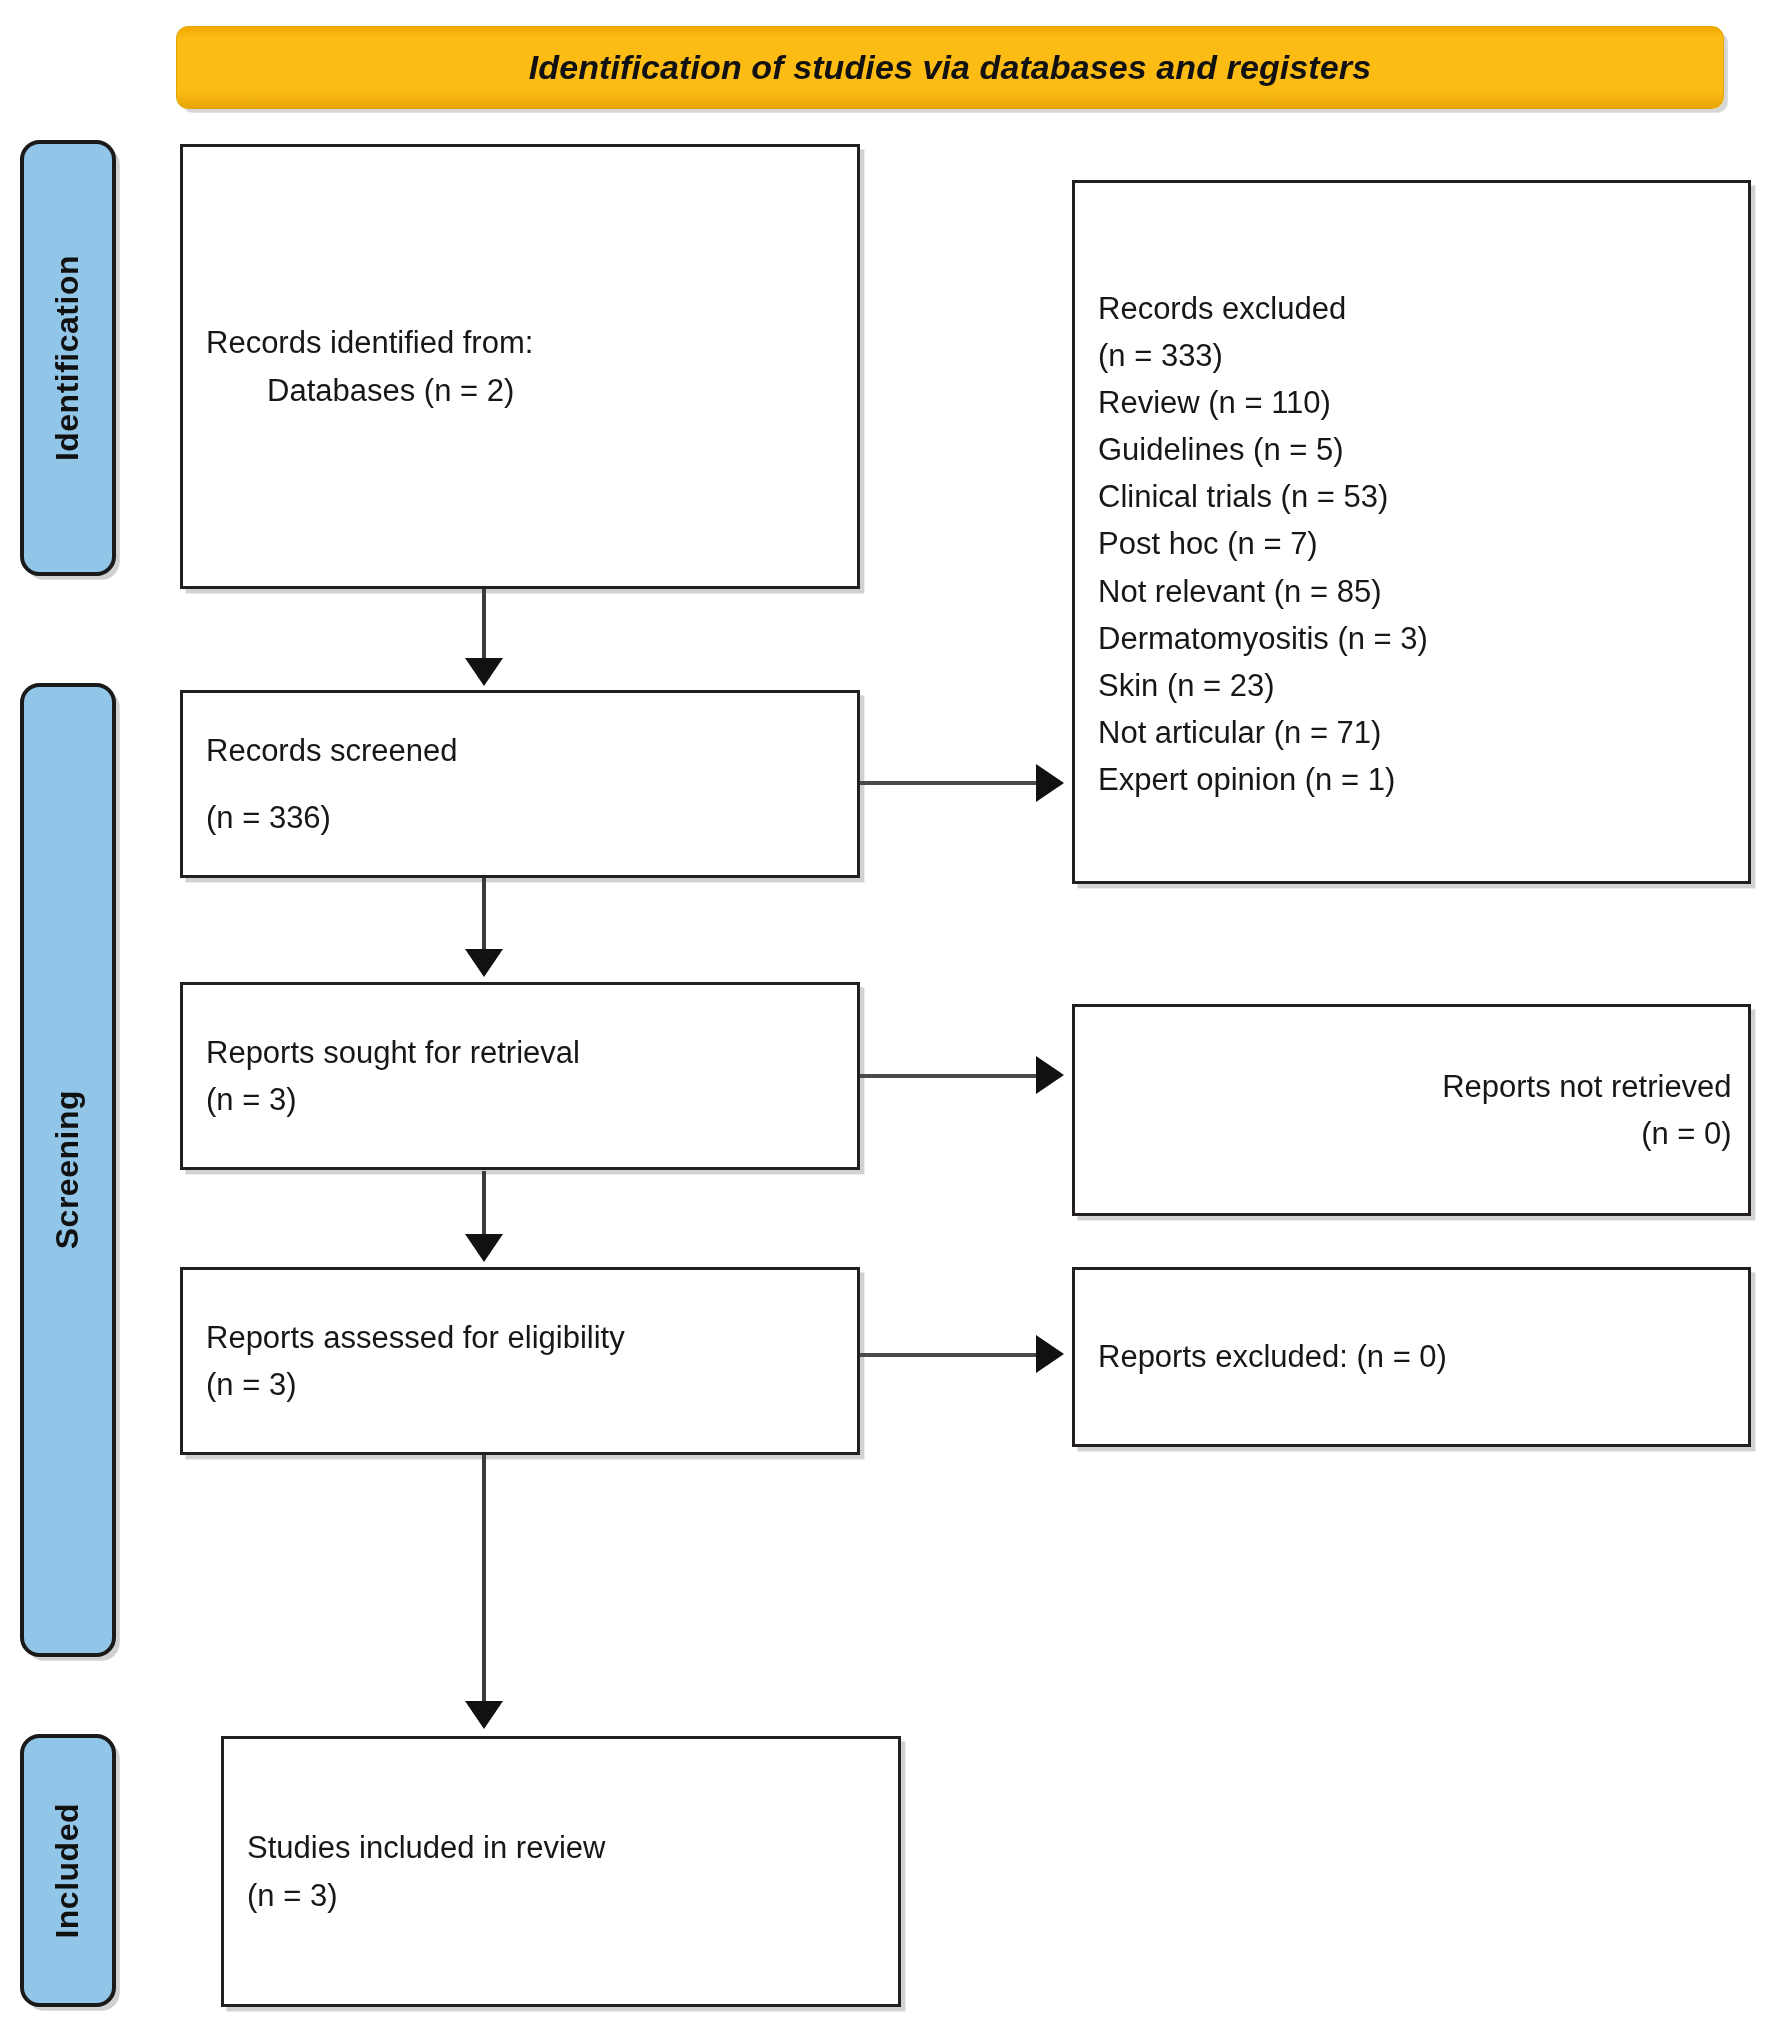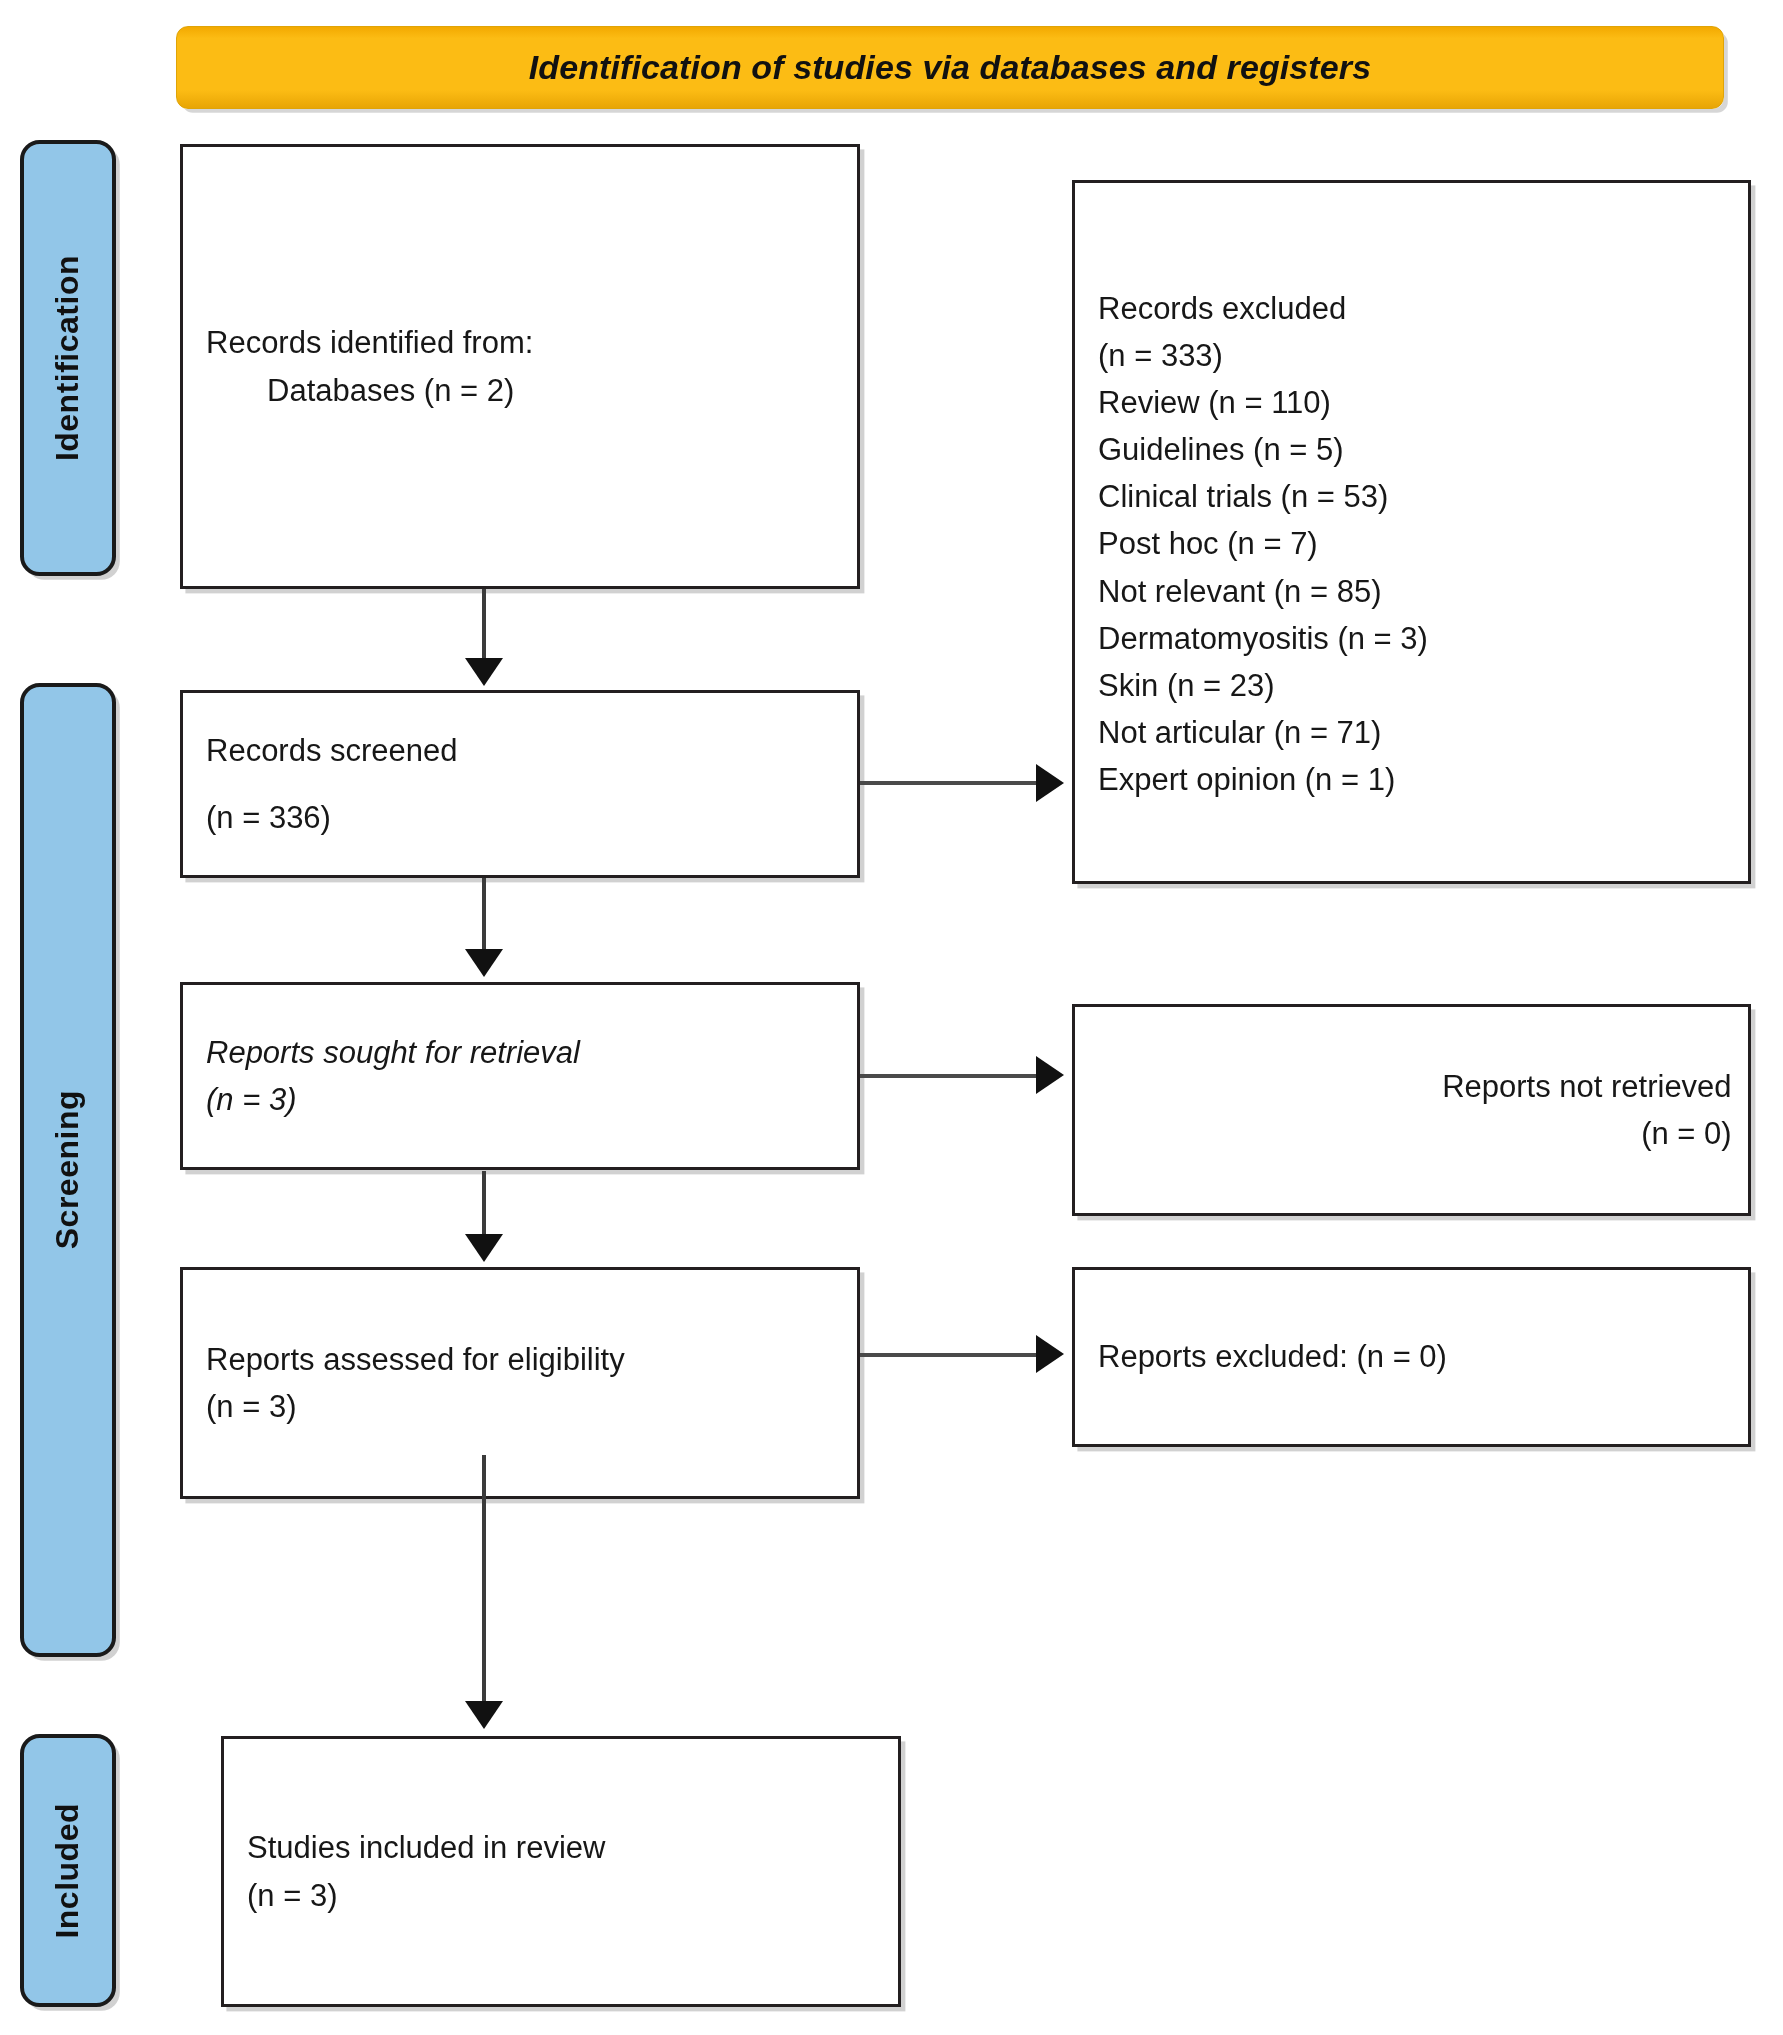--- a/index.html
+++ b/index.html
@@ -167,35 +167,35 @@
     </div>
   </div>
 
   <div class="box" style="left:180px; top:690px; width:680px; height:188px;">
     <div class="box-inner" style="top:0; bottom:0;gap:20px;">
       <div class="box-text">Records screened</div>
       <div class="box-text">(n = 336)</div>
     </div>
   </div>
 
-  <div class="box" style="left:180px; top:982px; width:680px; height:188px;font-style:italic;">
+  <div class="box" style="left:180px; top:982px; width:680px; height:188px;">
     <div class="box-inner" style="top:0; bottom:0;">
       <div class="box-text">Reports sought for retrieval</div>
       <div class="box-text">(n = 3)</div>
     </div>
   </div>
 
   <div class="box" style="left:1072px; top:1004px; width:679px; height:212px;text-align:right;">
     <div class="box-inner" style="top:0; bottom:0;">
       <div class="box-text">Reports not retrieved</div>
       <div class="box-text">(n = 0)</div>
     </div>
   </div>
 
-  <div class="box" style="left:180px; top:1267px; width:680px; height:232px;padding-left:16px;">
+  <div class="box" style="left:180px; top:1267px; width:680px; height:188px;padding-left:16px;">
     <div class="box-inner" style="top:0; bottom:0;">
       <div class="box-text">Reports assessed for eligibility</div>
       <div class="box-text">(n = 3)</div>
     </div>
   </div>
 
   <div class="box" style="left:1072px; top:1267px; width:679px; height:180px;">
     <div class="box-inner" style="top:0; bottom:0;">
       <div class="box-text">Reports excluded: (n = 0)</div>
     </div>

